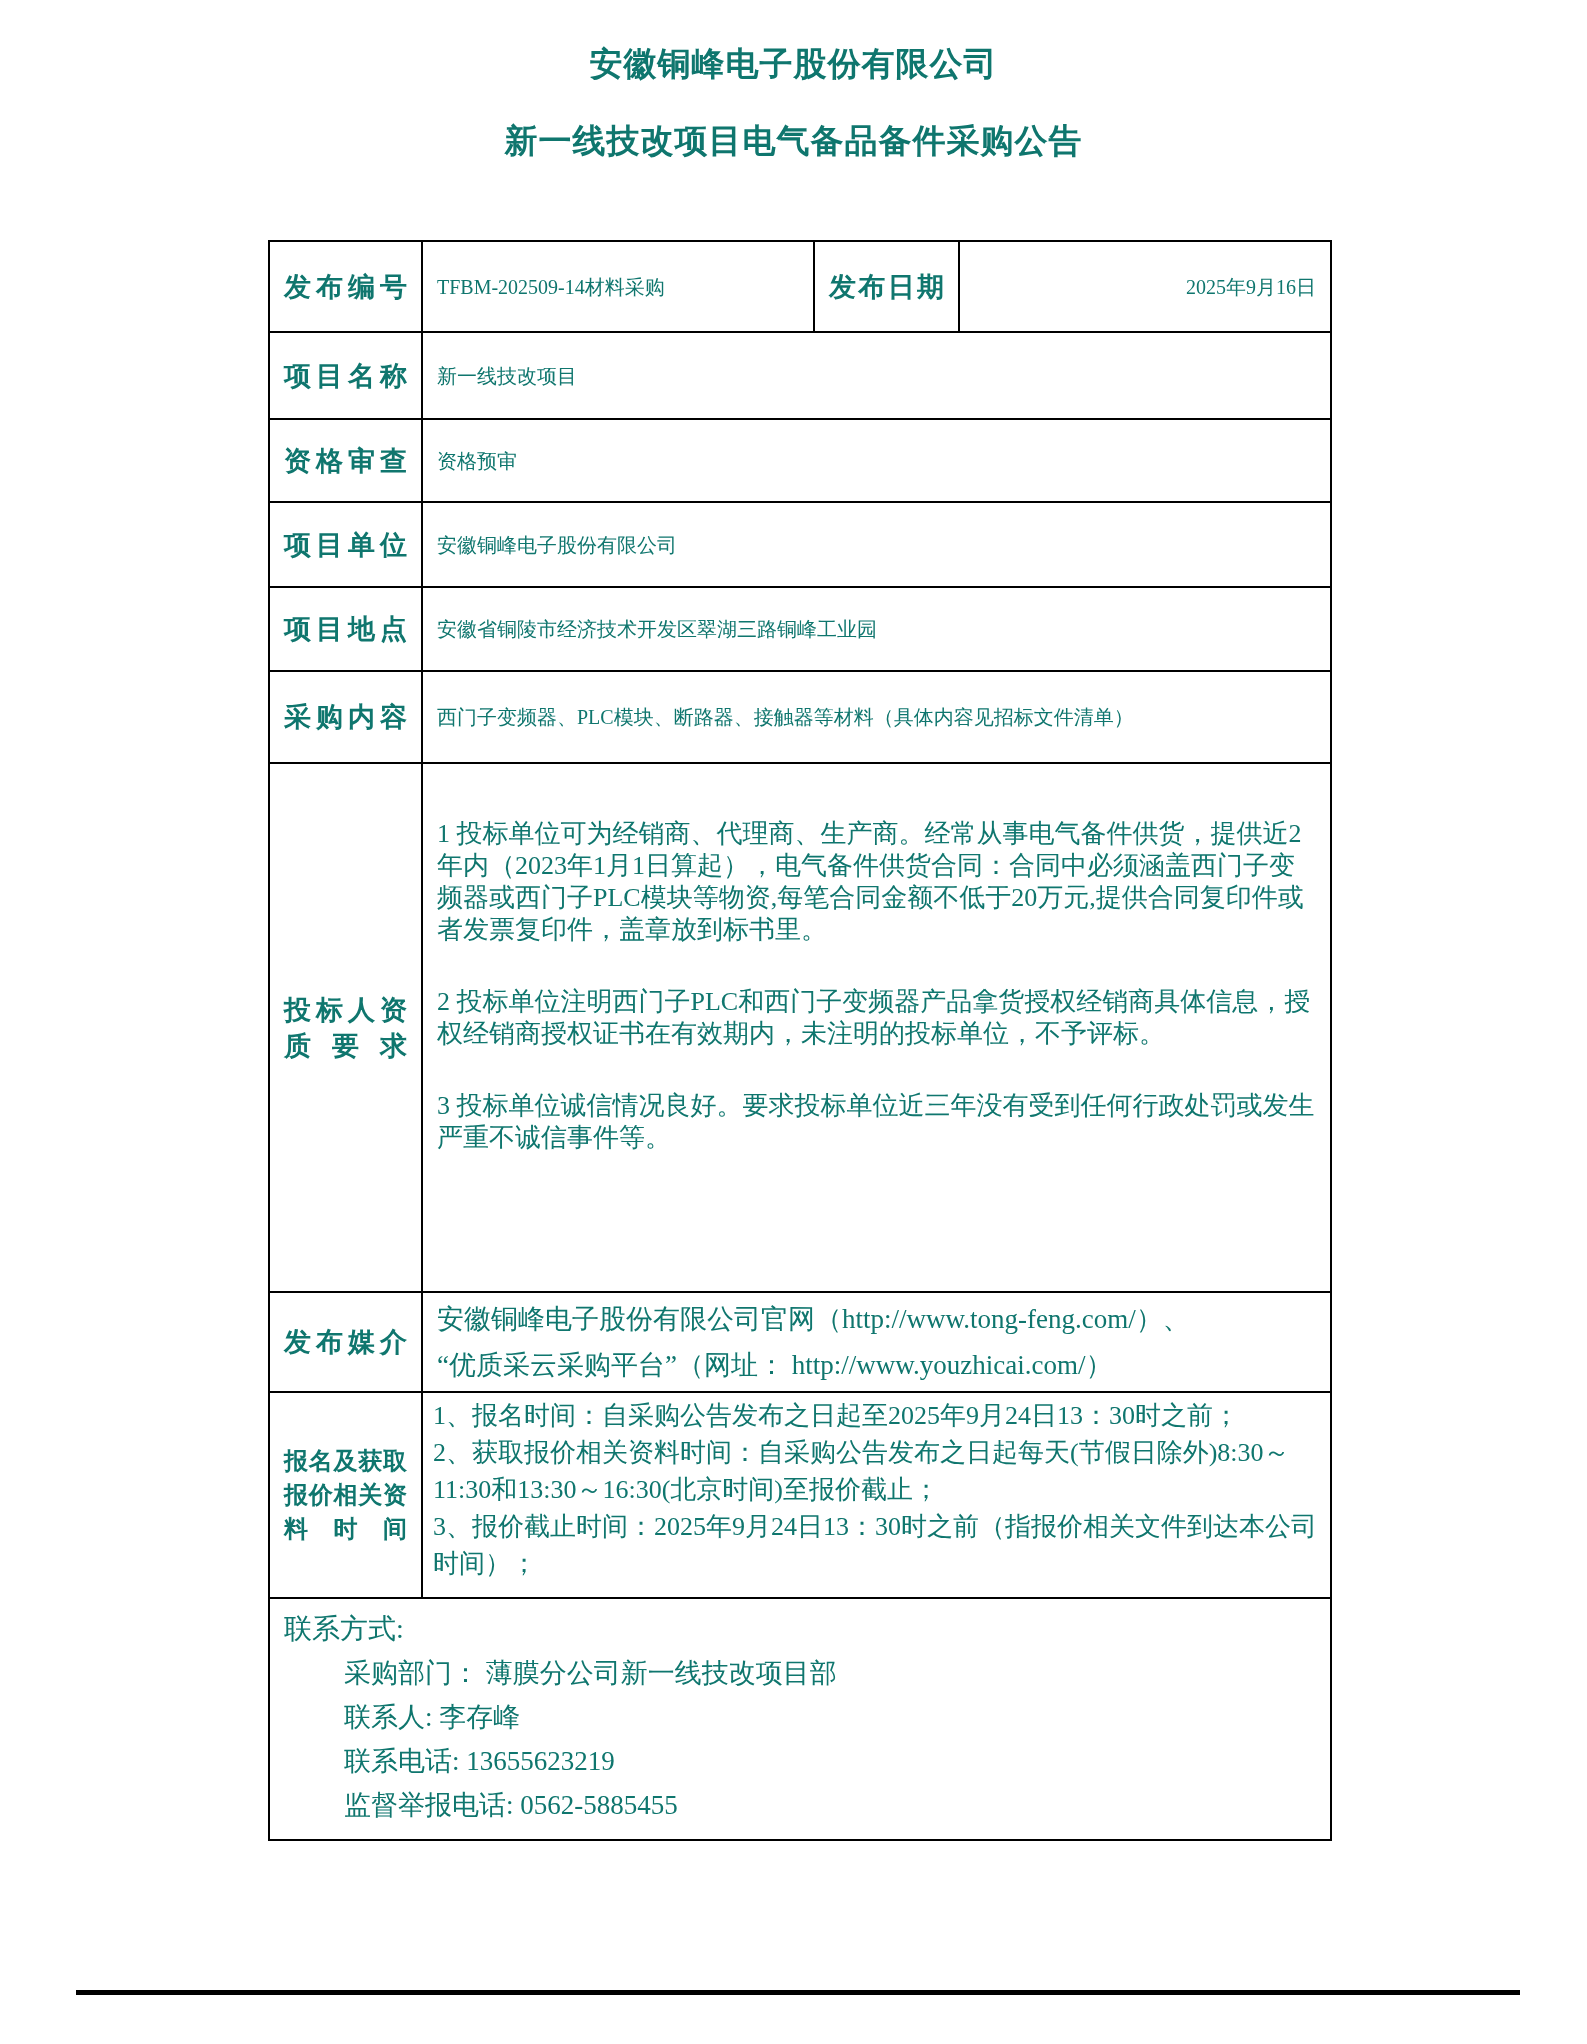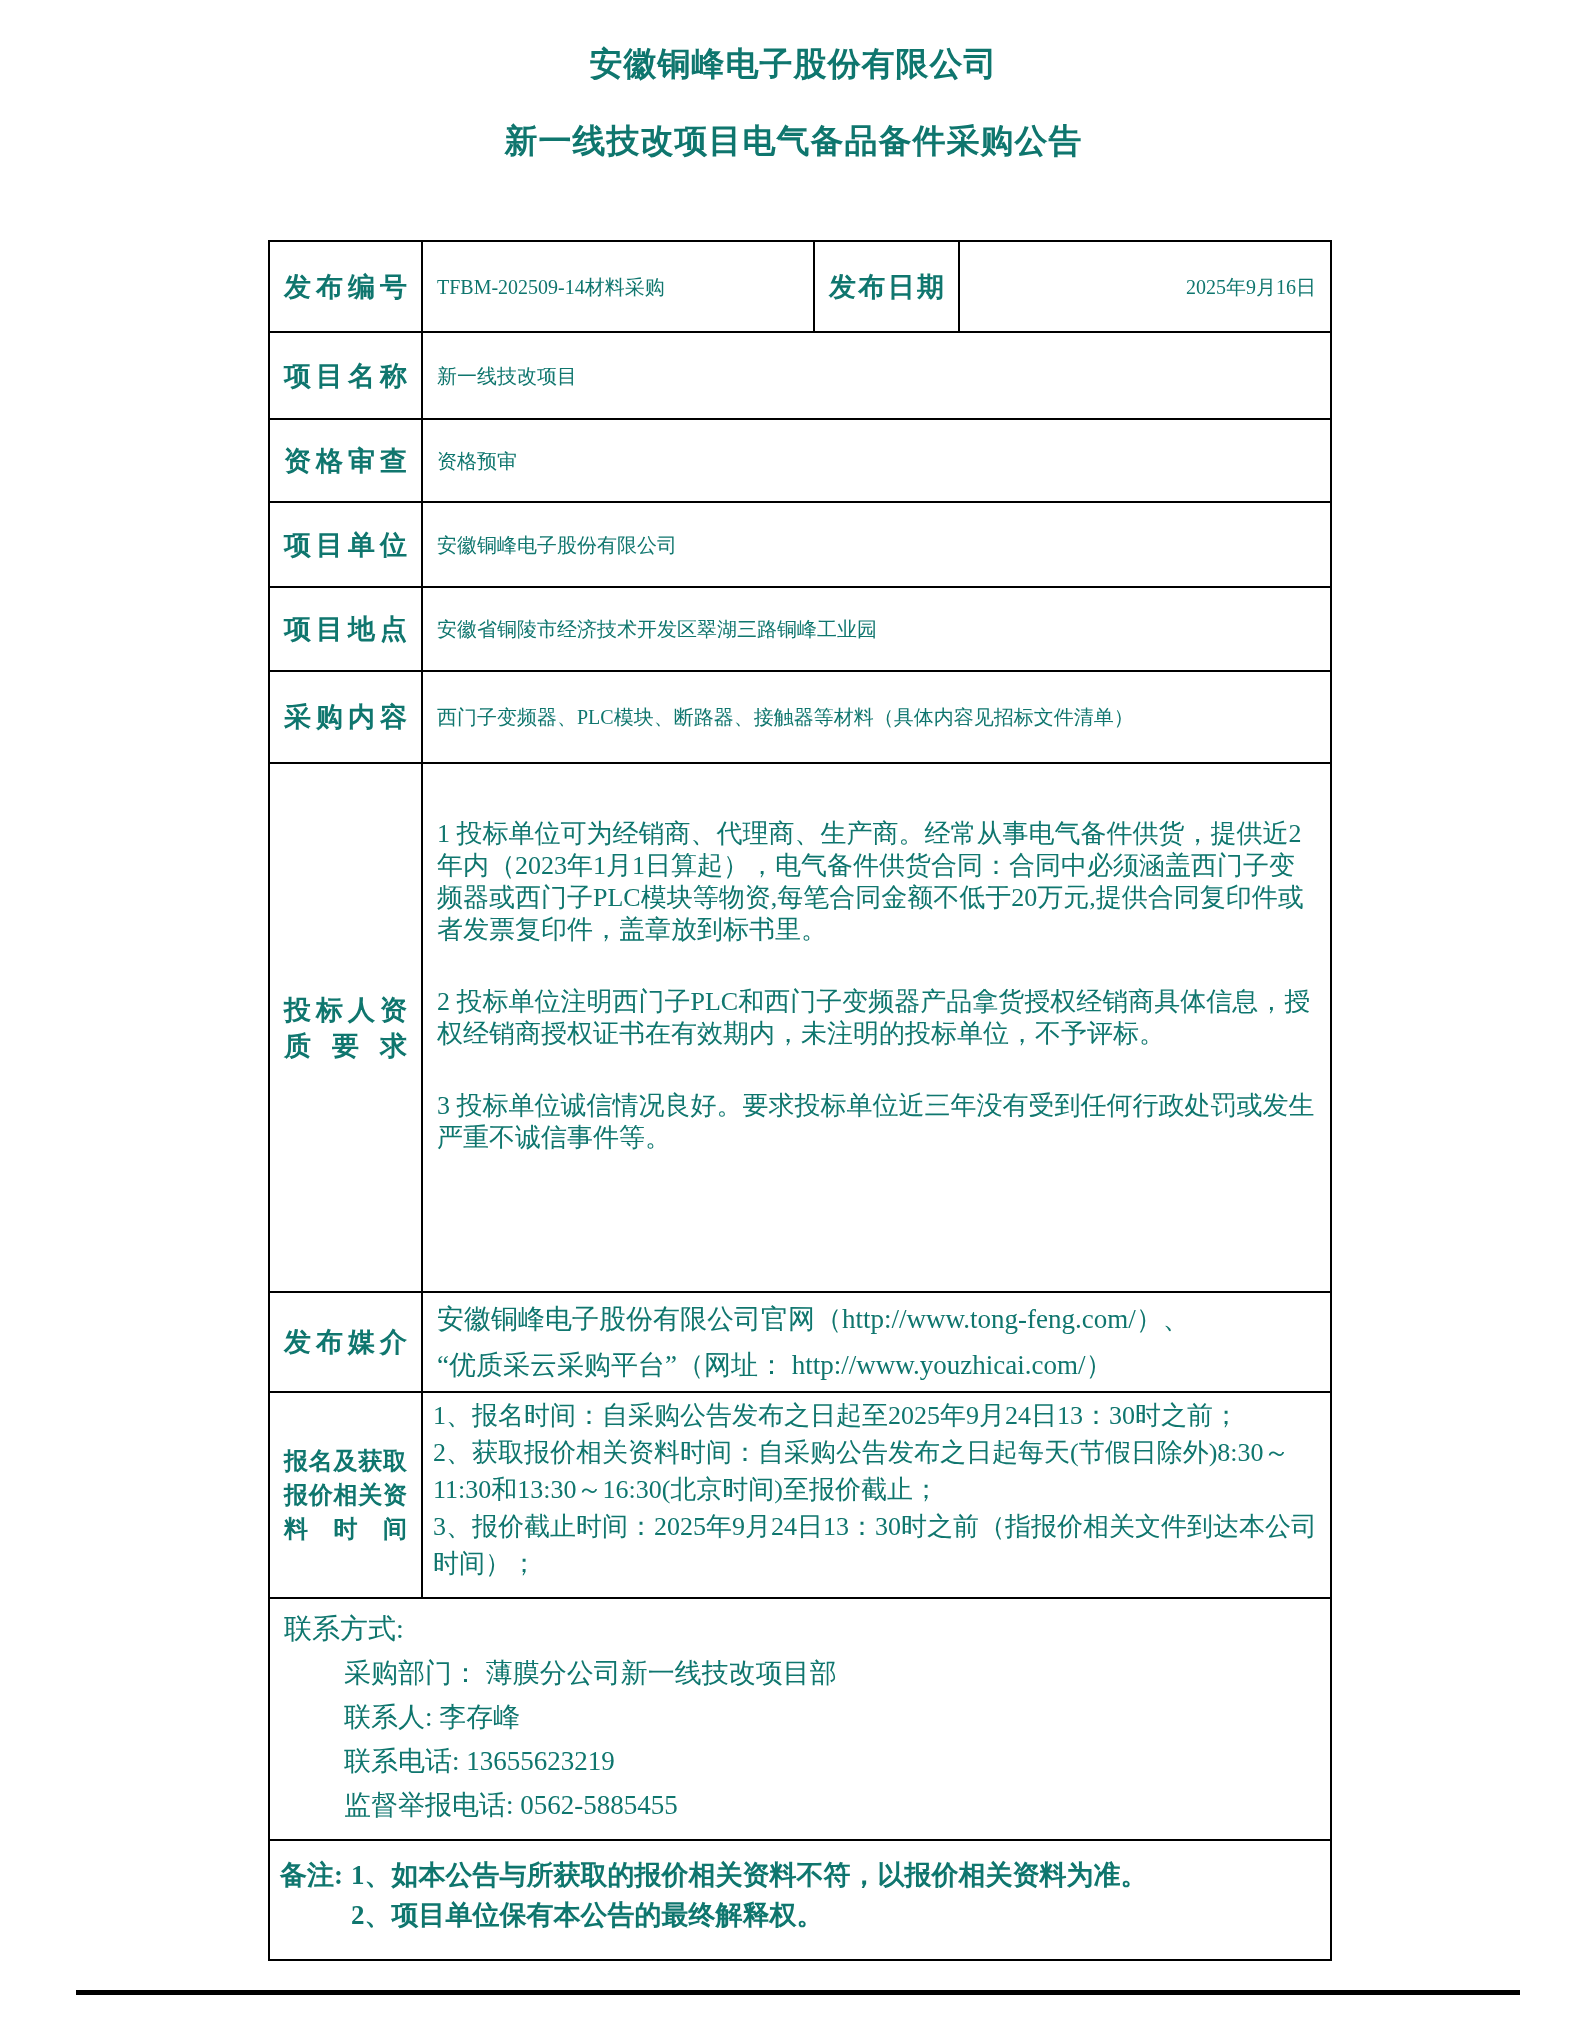--- a/index.html
+++ b/index.html
@@ -195,29 +195,18 @@
     <tr class="r10">
       <td class="contact-cell" colspan="4">
         <div class="contact-heading">联系方式:</div>
         <div class="contact-line">采购部门：  薄膜分公司新一线技改项目部</div>
         <div class="contact-line">联系人: 李存峰</div>
         <div class="contact-line">联系电话: 13655623219</div>
         <div class="contact-line">监督举报电话: 0562-5885455</div>
       </td>
     </tr>
 
-    <tr class="r11">
-      <td class="remark-cell" colspan="4">
-        <div class="remark-flex">
-          <span class="remark-label">备注:</span>
-          <div>
-            <div>1、如本公告与所获取的报价相关资料不符，以报价相关资料为准。</div>
-            <div>2、项目单位保有本公告的最终解释权。</div>
-          </div>
-        </div>
-      </td>
-    </tr>
   </tbody>
     </table>
 
   <div class="footer-rule"></div>
 
 </div>
 
 </body></html>

